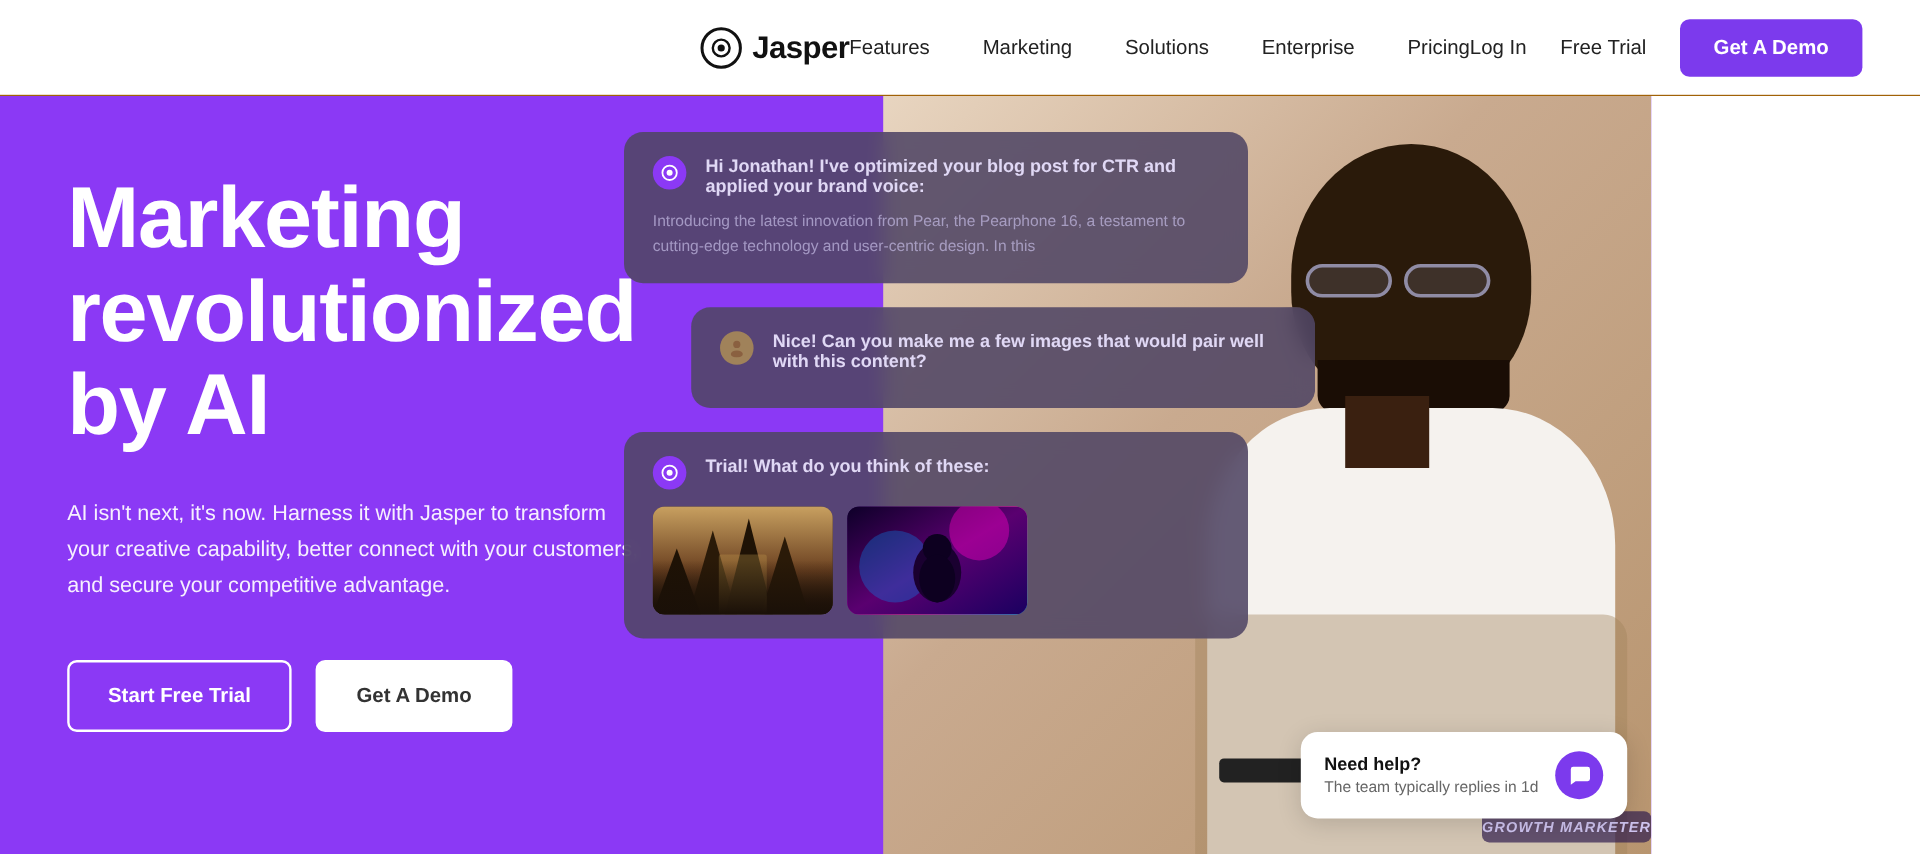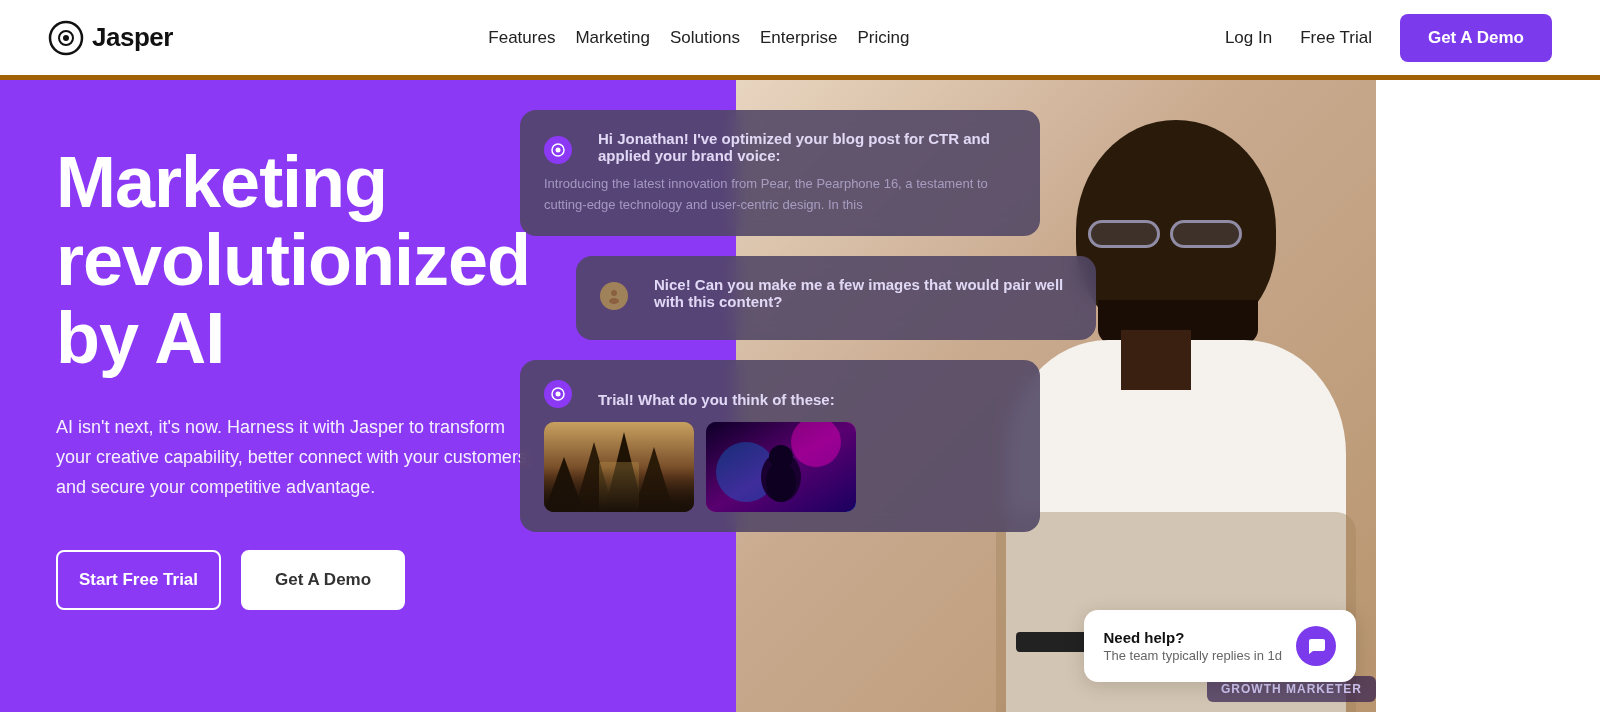--- a/index.html
+++ b/index.html
@@ -2,25 +2,25 @@
 <html><head>
   <meta charset="utf-8">
   <style>
     * { margin: 0; padding: 0; box-sizing: border-box; }
     body { font-family: -apple-system, BlinkMacSystemFont, 'Segoe UI', sans-serif; width: 1600px; height: 712px; overflow: hidden; }
 
     
     .navbar {
       display: flex;
       align-items: center;
-      justify-content: space-between;
+      justify-content: flex-end;
       padding: 0 48px;
       height: 80px;
       background: #fff;
-      border-bottom: 5px solid #a16207;
+      border-bottom: 1px solid #a16207;
       position: relative;
       z-index: 10;
     }
     .navbar-left {
       display: flex;
       align-items: center;
       gap: 8px;
     }
     .logo-icon {
       width: 36px;
@@ -28,21 +28,21 @@
     }
     .logo-text {
       font-size: 26px;
       font-weight: 700;
       color: #111;
       letter-spacing: -0.5px;
     }
     .navbar-nav {
       display: flex;
       align-items: center;
-      gap: 20px;
+      gap: 44px;
       list-style: none;
     }
     .navbar-nav a {
       text-decoration: none;
       font-size: 17px;
       color: #222;
       font-weight: 400;
     }
     .navbar-right {
       display: flex;
@@ -105,21 +105,21 @@
       max-width: 480px;
     }
     .hero-buttons {
       display: flex;
       gap: 20px;
     }
     .btn-start-trial {
       background: transparent;
       border: 2px solid #fff;
       color: #fff;
-      padding: 18px 21px;
+      padding: 18px 32px;
       border-radius: 8px;
       font-size: 17px;
       font-weight: 700;
       cursor: pointer;
     }
     .btn-get-demo {
       background: #fff;
       border: 2px solid #fff;
       color: #333;
       padding: 18px 32px;
@@ -170,22 +170,22 @@
     .chat-bubble.user {
       margin-left: 56px;
       max-width: 520px;
     }
     .chat-bubble.jasper2 {
       margin-left: 0;
       max-width: 520px;
     }
     .bubble-header {
       display: flex;
-      align-items: flex-end;
-      gap: 26px;
+      align-items: flex-start;
+      gap: 16px;
       margin-bottom: 10px;
     }
     .bubble-icon {
       width: 28px;
       height: 28px;
       background: #8b39f5;
       border-radius: 50%;
       display: flex;
       align-items: center;
       justify-content: center;
@@ -282,27 +282,28 @@
       flex-shrink: 0;
     }
 
     
     .growth-badge {
       position: absolute;
       bottom: 10px;
       right: 0;
       background: rgba(50,30,80,0.7);
       color: rgba(220,210,255,0.9);
-      padding: 6px 14px;
+      padding: 6px 0;
       border-radius: 6px;
       font-size: 12px;
       font-weight: 600;
       letter-spacing: 1px;
       text-transform: uppercase;
       z-index: 10;
+      font-style: italic;
     }
   </style>
 </head>
 <body>
 
 <nav class="navbar">
   <div class="navbar-left">
 
     <svg class="logo-icon" viewBox="0 0 36 36" fill="none" xmlns="http://www.w3.org/2000/svg">
       <circle cx="18" cy="18" r="16" stroke="#111" stroke-width="2.5" fill="none"></circle>

